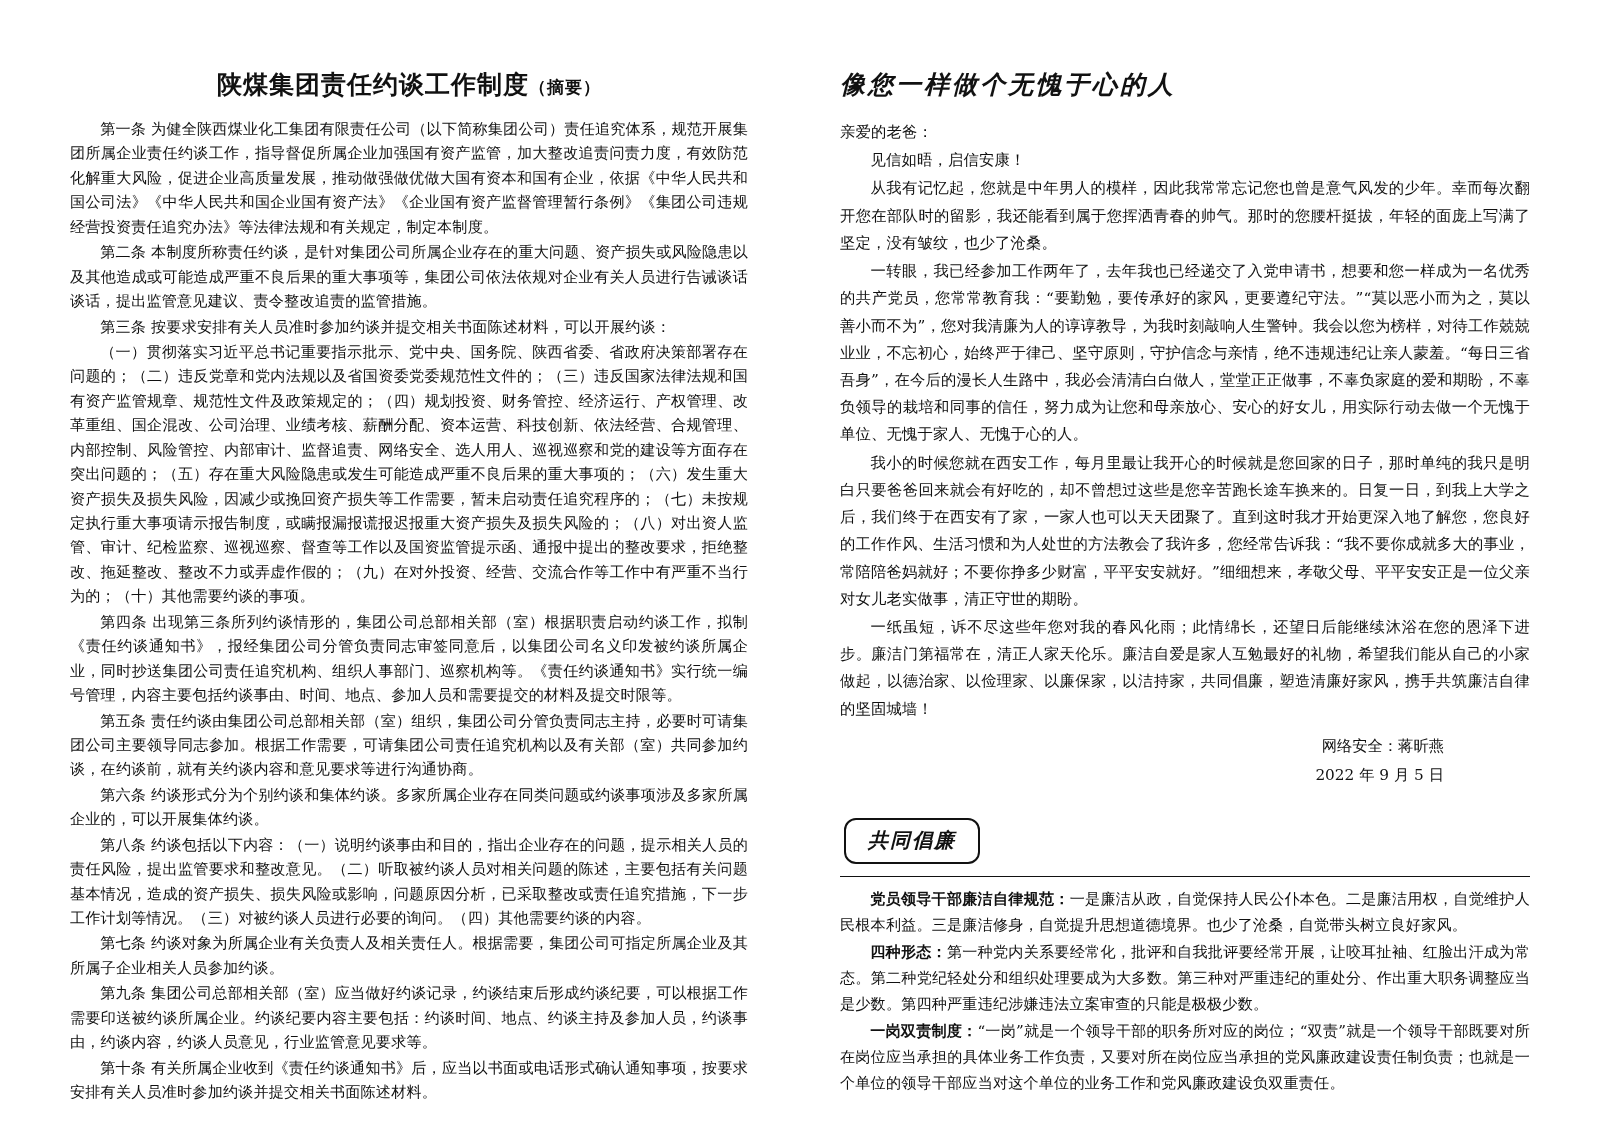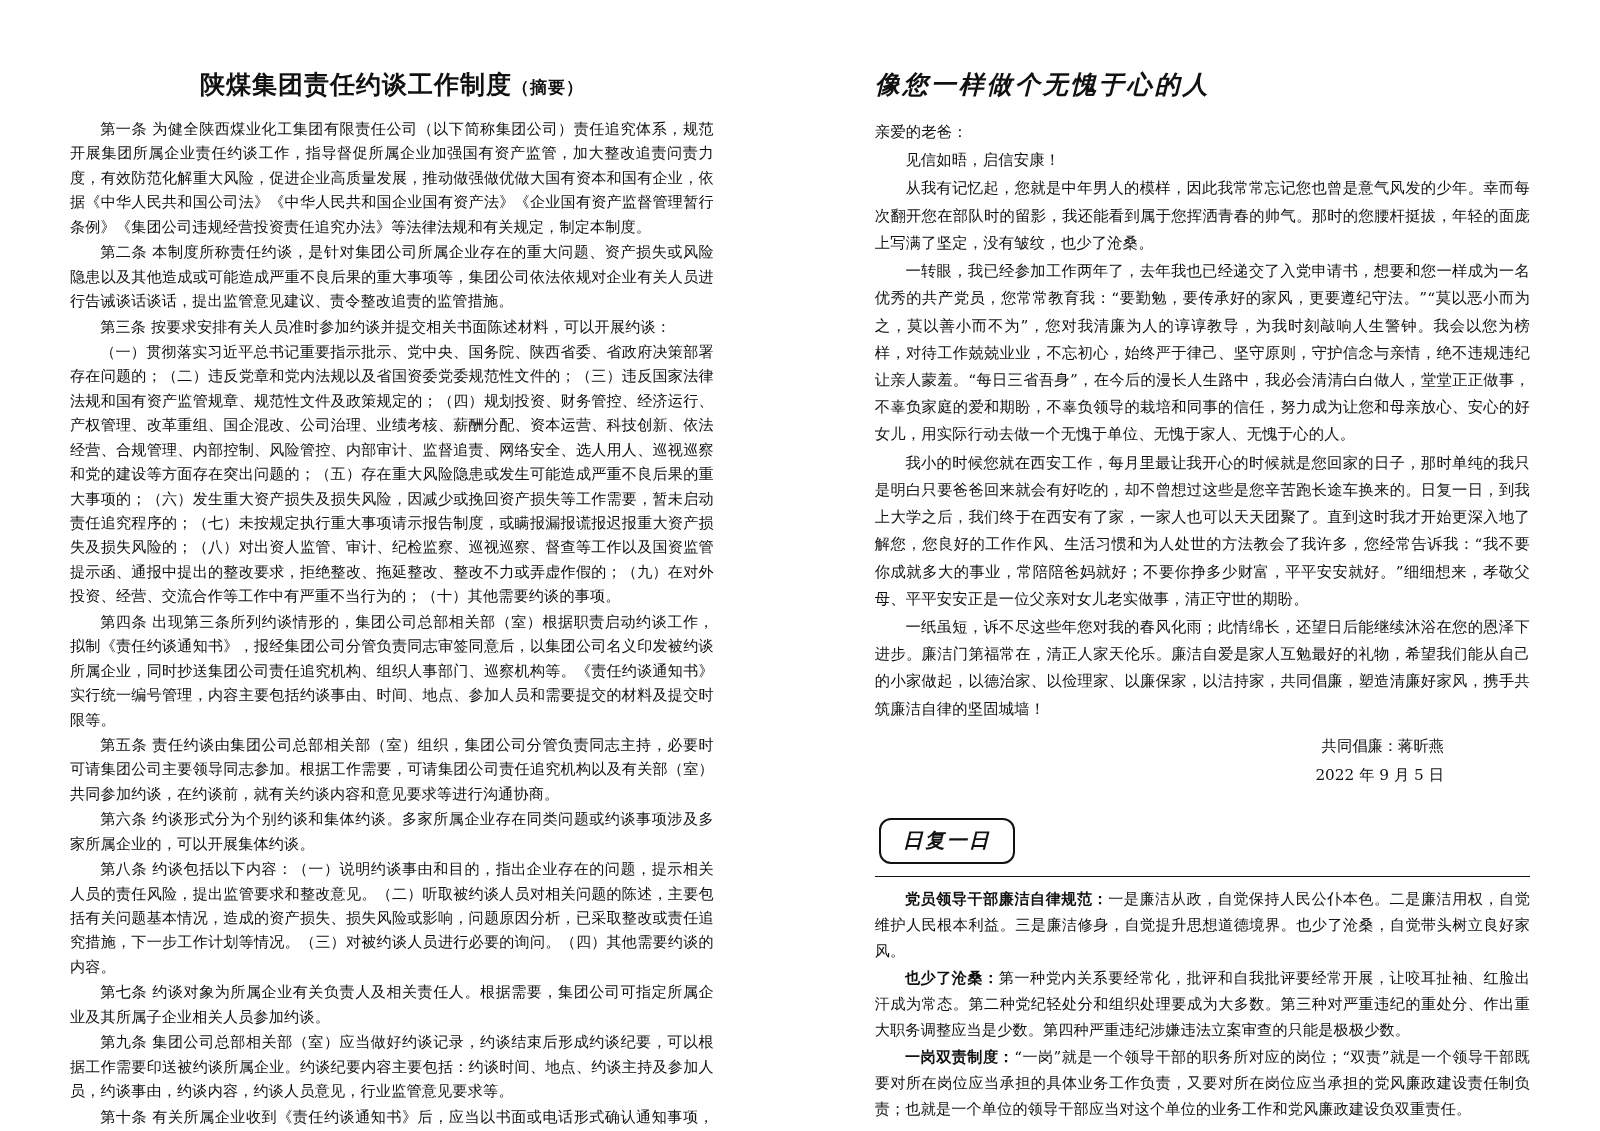--- a/index.html
+++ b/index.html
@@ -14,21 +14,20 @@
     color: #111111;
     position: relative;
     overflow: hidden;
   }
   .page {
     width: 1600px;
     height: 1131px;
     display: flex;
     box-sizing: border-box;
     padding: 50px 70px 30px 70px;
-    gap: 36px;
   }
   .col {
     box-sizing: border-box;
   }
   .col-left {
     width: 700px;
     padding-right: 22px;
   }
   .gutter {
     width: 60px;
@@ -140,28 +139,28 @@
 
     <div class="letter">
       <p class="body salut">亲爱的老爸：</p>
       <p class="body">见信如晤，启信安康！</p>
       <p class="body">从我有记忆起，您就是中年男人的模样，因此我常常忘记您也曾是意气风发的少年。幸而每次翻开您在部队时的留影，我还能看到属于您挥洒青春的帅气。那时的您腰杆挺拔，年轻的面庞上写满了坚定，没有皱纹，也少了沧桑。</p>
       <p class="body">一转眼，我已经参加工作两年了，去年我也已经递交了入党申请书，想要和您一样成为一名优秀的共产党员，您常常教育我：“要勤勉，要传承好的家风，更要遵纪守法。”“莫以恶小而为之，莫以善小而不为”，您对我清廉为人的谆谆教导，为我时刻敲响人生警钟。我会以您为榜样，对待工作兢兢业业，不忘初心，始终严于律己、坚守原则，守护信念与亲情，绝不违规违纪让亲人蒙羞。“每日三省吾身”，在今后的漫长人生路中，我必会清清白白做人，堂堂正正做事，不辜负家庭的爱和期盼，不辜负领导的栽培和同事的信任，努力成为让您和母亲放心、安心的好女儿，用实际行动去做一个无愧于单位、无愧于家人、无愧于心的人。</p>
       <p class="body">我小的时候您就在西安工作，每月里最让我开心的时候就是您回家的日子，那时单纯的我只是明白只要爸爸回来就会有好吃的，却不曾想过这些是您辛苦跑长途车换来的。日复一日，到我上大学之后，我们终于在西安有了家，一家人也可以天天团聚了。直到这时我才开始更深入地了解您，您良好的工作作风、生活习惯和为人处世的方法教会了我许多，您经常告诉我：“我不要你成就多大的事业，常陪陪爸妈就好；不要你挣多少财富，平平安安就好。”细细想来，孝敬父母、平平安安正是一位父亲对女儿老实做事，清正守世的期盼。</p>
       <p class="body">一纸虽短，诉不尽这些年您对我的春风化雨；此情绵长，还望日后能继续沐浴在您的恩泽下进步。廉洁门第福常在，清正人家天伦乐。廉洁自爱是家人互勉最好的礼物，希望我们能从自己的小家做起，以德治家、以俭理家、以廉保家，以洁持家，共同倡廉，塑造清廉好家风，携手共筑廉洁自律的坚固城墙！</p>
 
       <div class="sign">
-        <div>共同倡廉：蒋昕燕</div>
+        <div>网络安全：蒋昕燕</div>
         <div>2022 年 9 月 5 日</div>
       </div>
     </div>
 
-    <div class="box-title">日复一日</div>
+    <div class="box-title">共同倡廉</div>
     <hr class="rule">
 
     <div class="glossary">
       <p class="body"><span class="term-name">党员领导干部廉洁自律规范：</span><span>一是廉洁从政，自觉保持人民公仆本色。二是廉洁用权，自觉维护人民根本利益。三是廉洁修身，自觉提升思想道德境界。也少了沧桑，自觉带头树立良好家风。</span></p>
-      <p class="body"><span class="term-name">也少了沧桑：</span><span>第一种党内关系要经常化，批评和自我批评要经常开展，让咬耳扯袖、红脸出汗成为常态。第二种党纪轻处分和组织处理要成为大多数。第三种对严重违纪的重处分、作出重大职务调整应当是少数。第四种严重违纪涉嫌违法立案审查的只能是极极少数。</span></p>
+      <p class="body"><span class="term-name">四种形态：</span><span>第一种党内关系要经常化，批评和自我批评要经常开展，让咬耳扯袖、红脸出汗成为常态。第二种党纪轻处分和组织处理要成为大多数。第三种对严重违纪的重处分、作出重大职务调整应当是少数。第四种严重违纪涉嫌违法立案审查的只能是极极少数。</span></p>
       <p class="body"><span class="term-name">一岗双责制度：</span><span>“一岗”就是一个领导干部的职务所对应的岗位；“双责”就是一个领导干部既要对所在岗位应当承担的具体业务工作负责，又要对所在岗位应当承担的党风廉政建设责任制负责；也就是一个单位的领导干部应当对这个单位的业务工作和党风廉政建设负双重责任。</span></p>
     </div>
   </div>
 
 </div>
 
 </body></html>

